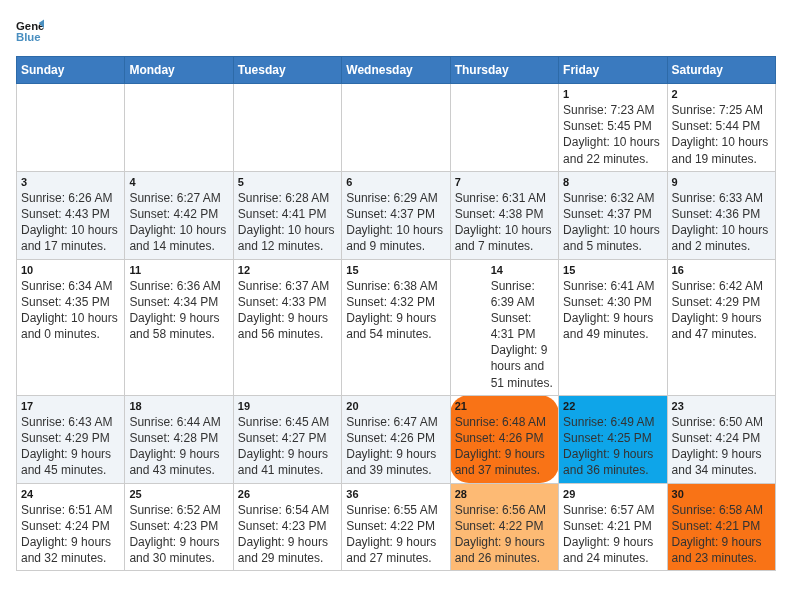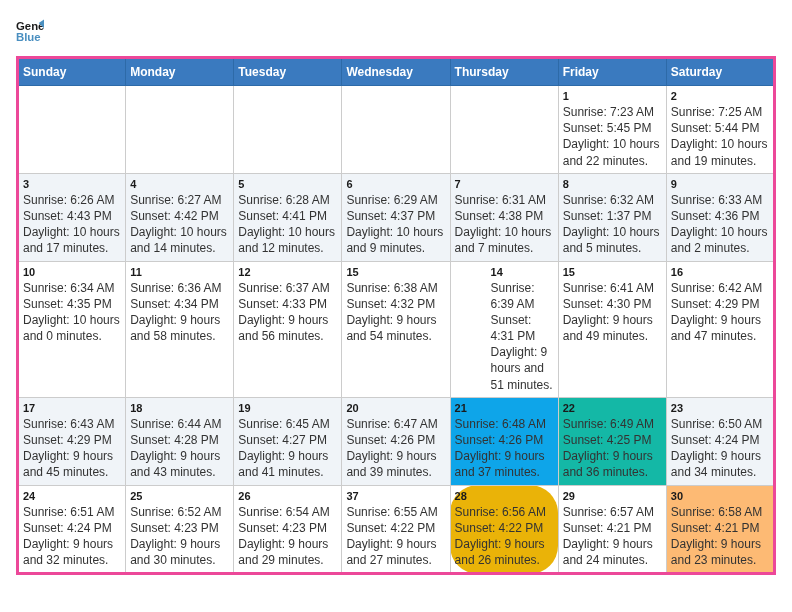--- a/index.html
+++ b/index.html
@@ -31,21 +31,21 @@
       font-weight: bold;
       color: #1a1a1a;
     }
     .location {
       font-size: 14px;
       color: #555;
     }
     .calendar {
       width: 100%;
       border-collapse: collapse;
-      border: 3px solid #ec4899;
+      border: 1px solid #ec4899;
     }
     .calendar th {
       background-color: #3a7abf;
       color: #fff;
       font-size: 12px;
       font-weight: bold;
       padding: 6px 4px;
       text-align: left;
       border: 1px solid #2d6aa8;
     }
@@ -161,21 +161,21 @@
         </td>
         <td style="background: rgb(240, 244, 248);">
           <span class="day-number">7</span>
           <div class="day-info">Sunrise: 6:31 AM
 Sunset: 4:38 PM
 Daylight: 10 hours and 7 minutes.</div>
         </td>
         <td style="background: rgb(240, 244, 248);">
           <span class="day-number">8</span>
           <div class="day-info">Sunrise: 6:32 AM
-Sunset: 1:37 PM
+Sunset: 4:37 PM
 Daylight: 10 hours and 5 minutes.</div>
         </td>
         <td style="background: rgb(240, 244, 248);">
           <span class="day-number">9</span>
           <div class="day-info">Sunrise: 6:33 AM
 Sunset: 4:36 PM
 Daylight: 10 hours and 2 minutes.</div>
         </td>
       </tr>
       <tr>
@@ -240,27 +240,27 @@
           <div class="day-info">Sunrise: 6:45 AM
 Sunset: 4:27 PM
 Daylight: 9 hours and 41 minutes.</div>
         </td>
         <td style="background: rgb(240, 244, 248);">
           <span class="day-number">20</span>
           <div class="day-info">Sunrise: 6:47 AM
 Sunset: 4:26 PM
 Daylight: 9 hours and 39 minutes.</div>
         </td>
-        <td style="background: #0ea5e9;">
+        <td style="background: #f97316; border-radius: 19px;">
           <span class="day-number">21</span>
           <div class="day-info">Sunrise: 6:48 AM
 Sunset: 4:26 PM
 Daylight: 9 hours and 37 minutes.</div>
         </td>
-        <td style="background: #14b8a6;">
+        <td style="background: #0ea5e9;">
           <span class="day-number">22</span>
           <div class="day-info">Sunrise: 6:49 AM
 Sunset: 4:25 PM
 Daylight: 9 hours and 36 minutes.</div>
         </td>
         <td style="background: rgb(240, 244, 248);">
           <span class="day-number">23</span>
           <div class="day-info">Sunrise: 6:50 AM
 Sunset: 4:24 PM
 Daylight: 9 hours and 34 minutes.</div>
@@ -279,38 +279,38 @@
 Sunset: 4:23 PM
 Daylight: 9 hours and 30 minutes.</div>
         </td>
         <td style="background: rgb(255, 255, 255);">
           <span class="day-number">26</span>
           <div class="day-info">Sunrise: 6:54 AM
 Sunset: 4:23 PM
 Daylight: 9 hours and 29 minutes.</div>
         </td>
         <td style="background: rgb(255, 255, 255);">
-          <span class="day-number">37</span>
+          <span class="day-number">36</span>
           <div class="day-info">Sunrise: 6:55 AM
 Sunset: 4:22 PM
 Daylight: 9 hours and 27 minutes.</div>
         </td>
-        <td style="background: #eab308; border-radius: 28px;">
+        <td style="background: #fdba74;">
           <span class="day-number">28</span>
           <div class="day-info">Sunrise: 6:56 AM
 Sunset: 4:22 PM
 Daylight: 9 hours and 26 minutes.</div>
         </td>
         <td style="background: rgb(255, 255, 255);">
           <span class="day-number">29</span>
           <div class="day-info">Sunrise: 6:57 AM
 Sunset: 4:21 PM
 Daylight: 9 hours and 24 minutes.</div>
         </td>
-        <td style="background: #fdba74; margin-left: 44px;">
+        <td style="background: #f97316; margin-left: 44px;">
           <span class="day-number">30</span>
           <div class="day-info">Sunrise: 6:58 AM
 Sunset: 4:21 PM
 Daylight: 9 hours and 23 minutes.</div>
         </td>
       </tr>
     </tbody>
 </table>
 
 </body></html>

